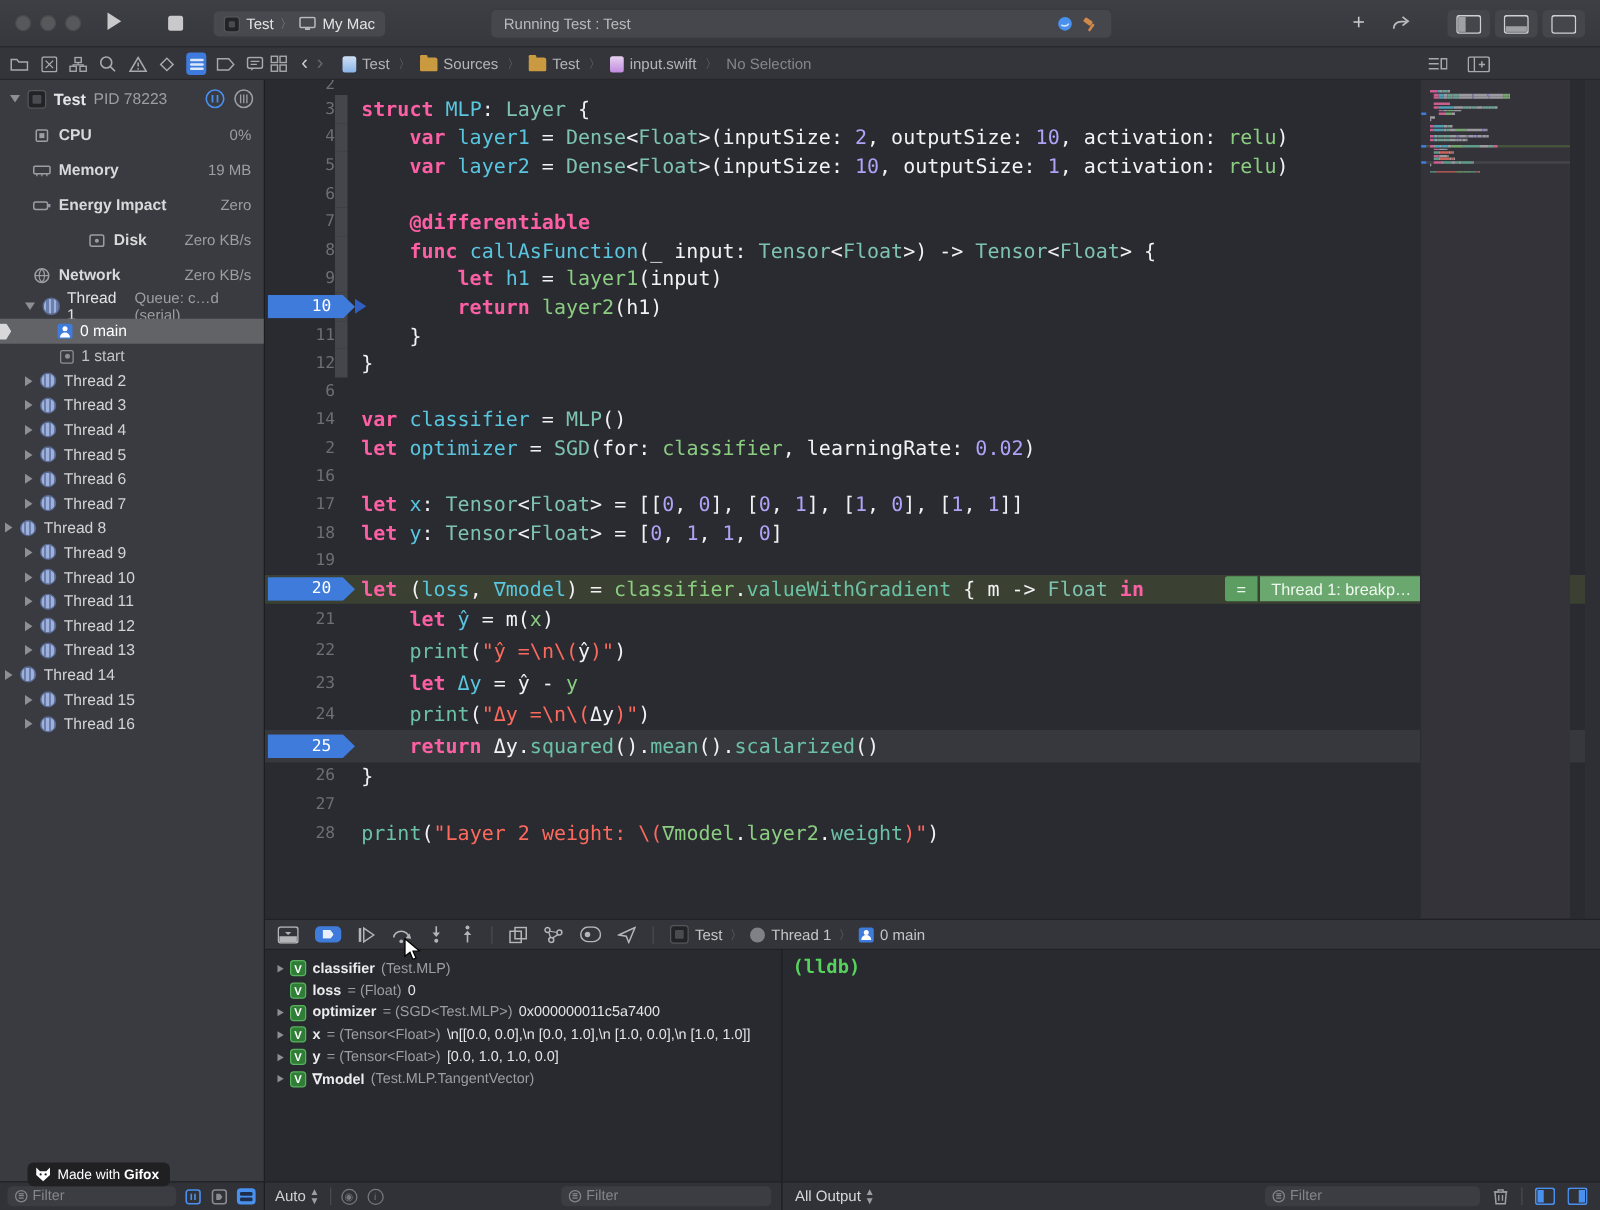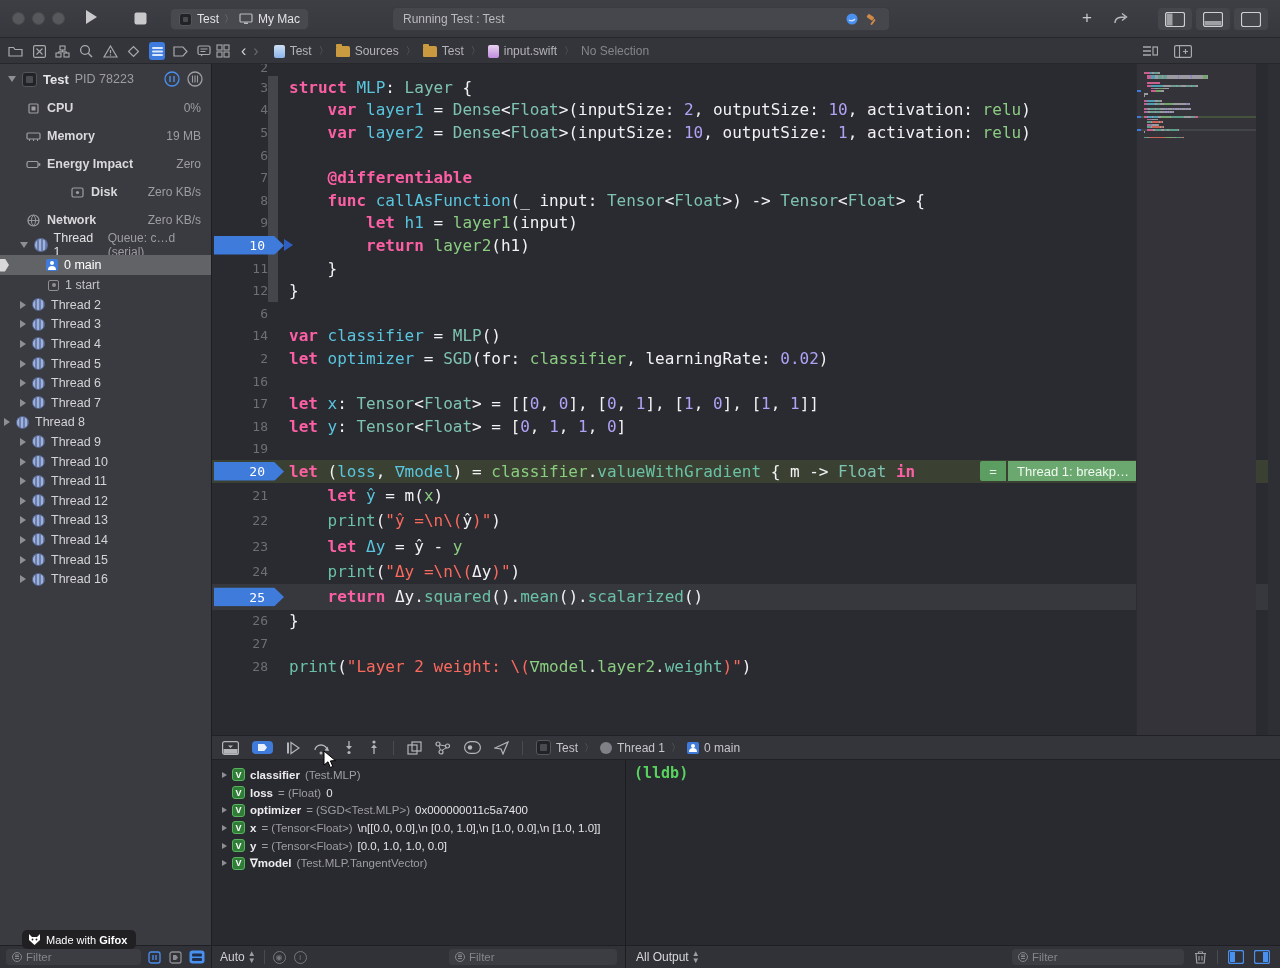--- a/index.html
+++ b/index.html
@@ -443,21 +443,21 @@
         <div class="srow" style="height: 19.6px; padding-left: 20px;">
           <span class="disc"></span>
           <span class="thcirc"></span>
           <span>Thread 12</span>
         </div>
         <div class="srow" style="height: 19.6px; padding-left: 20px;">
           <span class="disc"></span>
           <span class="thcirc"></span>
           <span>Thread 13</span>
         </div>
-        <div class="srow" style="height: 19.6px; padding-left: 20px;">
+        <div class="srow" style="height: 19.6px; padding-left: 4px;">
           <span class="disc"></span>
           <span class="thcirc"></span>
           <span>Thread 14</span>
         </div>
         <div class="srow" style="height: 19.6px; padding-left: 20px;">
           <span class="disc"></span>
           <span class="thcirc"></span>
           <span>Thread 15</span>
         </div>
         <div class="srow" style="height: 19.6px; padding-left: 20px;">

